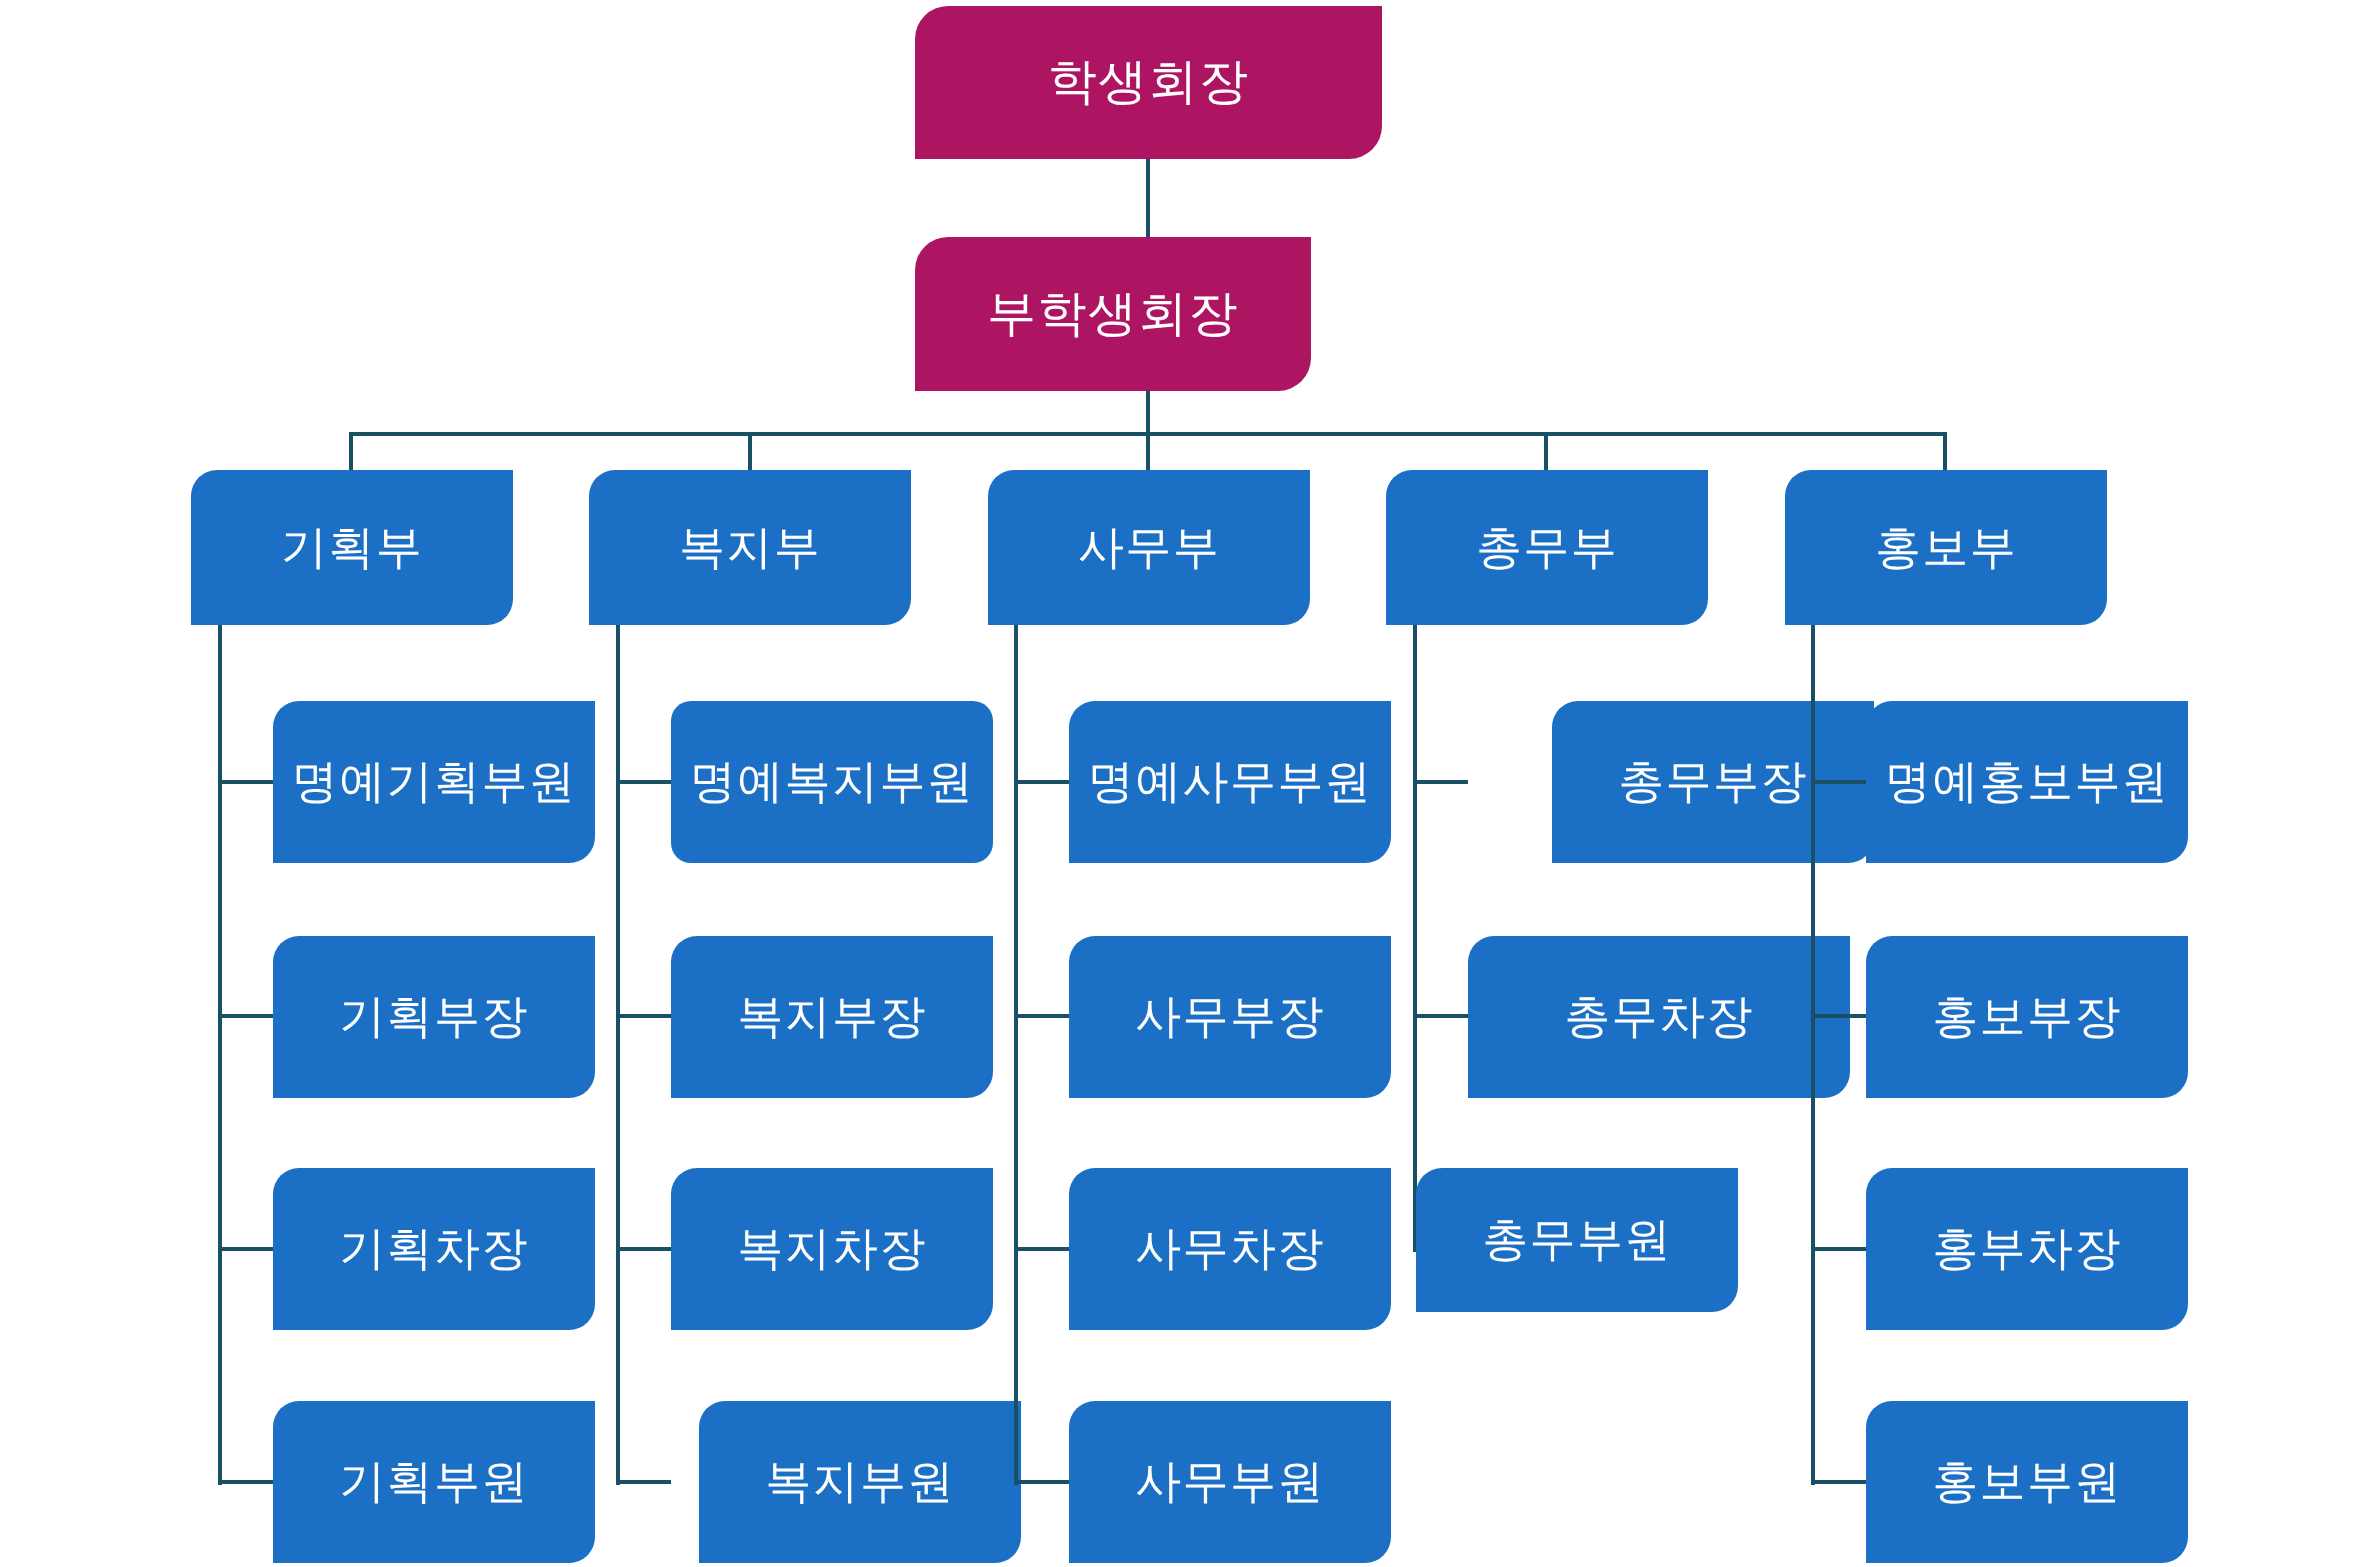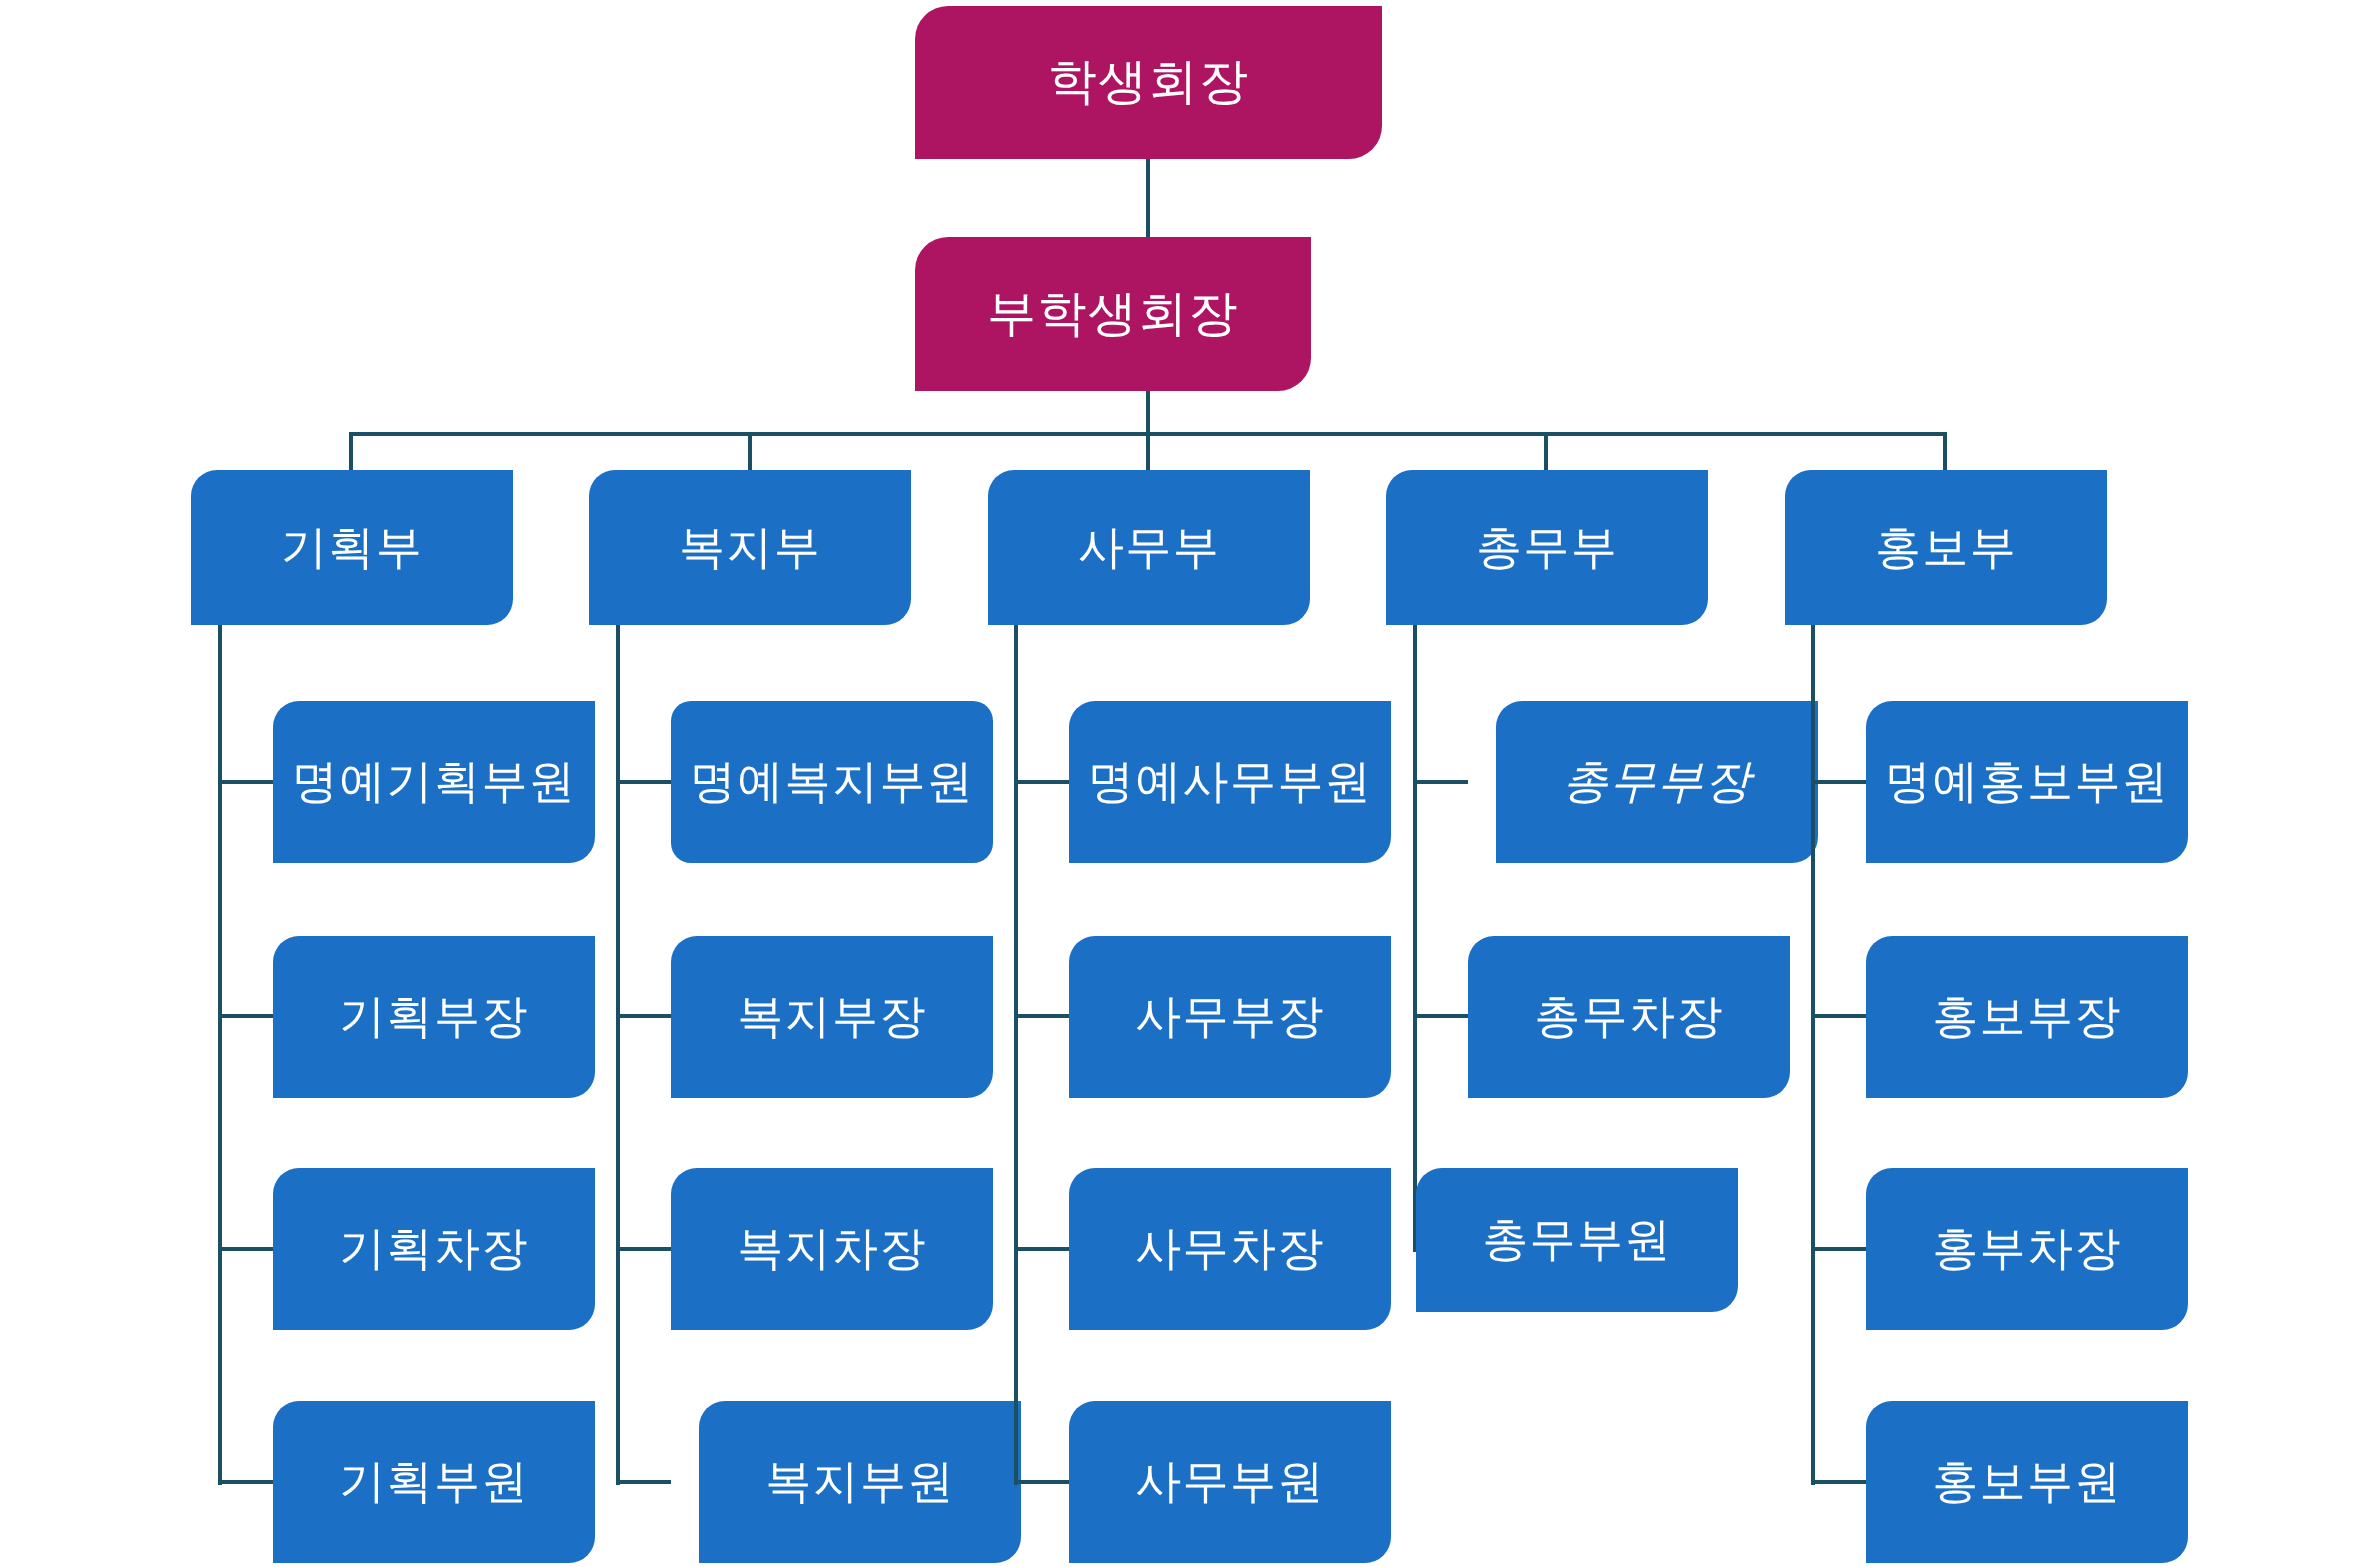--- a/index.html
+++ b/index.html
@@ -78,23 +78,23 @@
   <div class="box member" style="left:1069px; top:701px; width:322px; height:162px;">명예사무부원</div>
   <div class="line" style="left:1014px; top:1014px; width:55px; height:4.3px;"></div>
   <div class="box member" style="left:1069px; top:936px; width:322px; height:162px;">사무부장</div>
   <div class="line" style="left:1014px; top:1247px; width:55px; height:4.3px;"></div>
   <div class="box member" style="left:1069px; top:1168px; width:322px; height:162px;">사무차장</div>
   <div class="line" style="left:1014px; top:1480px; width:55px; height:4.3px;"></div>
   <div class="box member" style="left:1069px; top:1401px; width:322px; height:162px;">사무부원</div>
 
   <div class="line" style="left:1413px; top:625px; width:4.3px; height:627px;"></div>
   <div class="line" style="left:1413px; top:780px; width:55px; height:4.3px;"></div>
-  <div class="box member" style="left:1496px; top:701px; width:322px; height:162px;font-style:italic;">총무부장</div>
+  <div class="box member" style="left:1552px; top:701px; width:322px; height:162px;">총무부장</div>
   <div class="line" style="left:1413px; top:1014px; width:55px; height:4.3px;"></div>
-  <div class="box member" style="left:1468px; top:936px; width:322px; height:162px;">총무차장</div>
+  <div class="box member" style="left:1468px; top:936px; width:382px; height:162px;">총무차장</div>
   <div class="line" style="left:1413px; top:1247px; width:55px; height:4.3px;"></div>
   <div class="box member" style="left:1416px; top:1168px; width:322px; height:144px;text-align:center;">총무부원</div>
 
   <div class="line" style="left:1811px; top:625px; width:4.3px; height:860px;"></div>
   <div class="line" style="left:1811px; top:780px; width:55px; height:4.3px;"></div>
   <div class="box member" style="left:1866px; top:701px; width:322px; height:162px;">명예홍보부원</div>
   <div class="line" style="left:1811px; top:1014px; width:55px; height:4.3px;"></div>
   <div class="box member" style="left:1866px; top:936px; width:322px; height:162px;">홍보부장</div>
   <div class="line" style="left:1811px; top:1247px; width:55px; height:4.3px;"></div>
   <div class="box member" style="left:1866px; top:1168px; width:322px; height:162px;">홍부차장</div>

